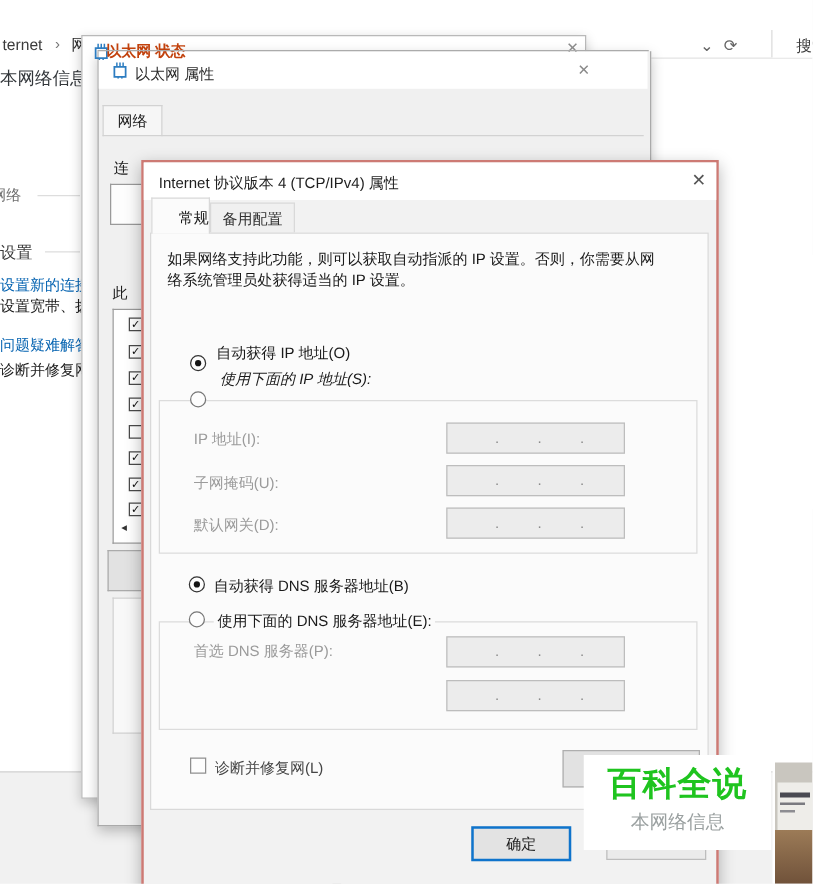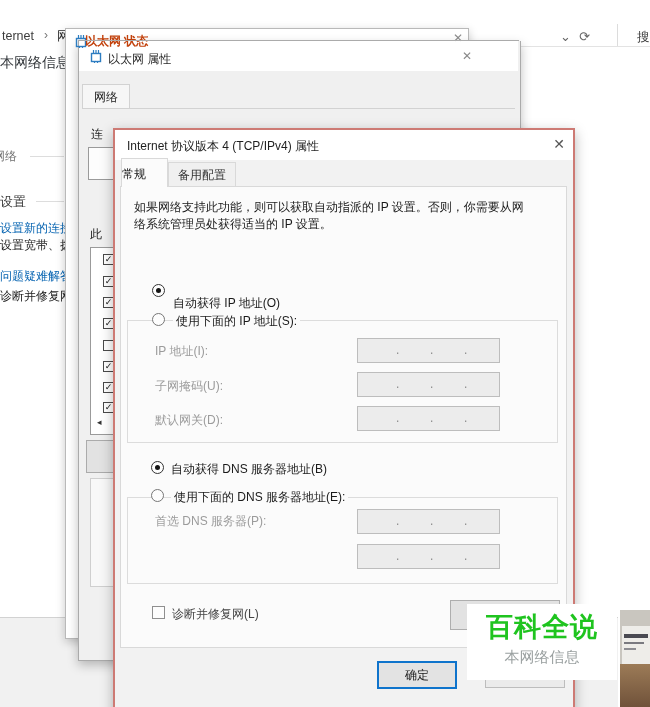--- a/index.html
+++ b/index.html
@@ -52,30 +52,30 @@
   .mini-cb{position:absolute;left:12px;width:11px;height:11px;border:1px solid #4a4a4a;background:#fff;box-sizing:border-box;font-size:9px;line-height:9px;text-align:center;color:#111;overflow:hidden;}
   .props-scroll{left:18px;top:376px;font-size:9px;color:#333;}
   .props-installbtn{left:7px;top:399px;width:28px;height:31px;background:#e2e2e2;border:1px solid #ababab;border-right:none;}
   .props-descbox{left:11px;top:437px;width:24px;height:107px;background:#f8f8f8;border:1px solid #cfcfcf;border-right:none;}
 
   
   .ipv4{left:113px;top:128px;width:462px;height:615px;background:#f2f2f2;border:2px solid #cd7a74;box-sizing:border-box;box-shadow:0 4px 12px rgba(0,0,0,.28);z-index:30;}
   .ipv4 .titlestrip{left:0;top:0;width:458px;height:30px;background:#ffffff;}
   .ipv4-title{left:12px;top:8px;color:#1f1f1f;white-space:nowrap;}
   .ipv4-close{left:435px;top:5px;width:18px;height:18px;color:#555;font-size:14px;text-align:center;line-height:18px;}
-  .tab-general{left:6px;top:28px;width:47px;height:29px;background:#fbfbfb;border:1px solid #d9d9d9;border-bottom:none;box-sizing:border-box;text-align:left;padding-top:7px;z-index:3;}
+  .tab-general{left:6px;top:28px;width:47px;height:29px;background:#fbfbfb;border:1px solid #d9d9d9;border-bottom:none;box-sizing:border-box;text-align:right;padding-top:7px;z-index:3;}
   .tab-alternate{left:53px;top:32px;width:68px;height:25px;background:#f0f0f0;border:1px solid #d9d9d9;box-sizing:border-box;text-align:center;padding-top:4px;color:#333;}
   .tabpage{left:5px;top:56px;width:447px;height:462px;background:#fbfbfb;border:1px solid #d9d9d9;box-sizing:border-box;z-index:2;}
   .desc1{left:13px;top:12px;white-space:nowrap;}
   .desc2{left:13px;top:29px;white-space:nowrap;}
   .radio{width:13px;height:13px;border:1px solid #777;border-radius:50%;background:#fdfdfd;box-sizing:border-box;}
   .radio.selected{border-color:#333;}
   .radio.selected::after{content:"";position:absolute;left:3px;top:3px;width:5px;height:5px;border-radius:50%;background:#141414;}
-  .r1{left:31px;top:97px;}  .r1l{left:52px;top:108px;white-space:nowrap;text-align:right;}
-  .r2{left:31px;top:126px;} .r2l{left:52px;top:126px;background:#fbfbfb;padding:0 3px;z-index:2;white-space:nowrap;}
+  .r1{left:31px;top:97px;}  .r1l{left:52px;top:87px;white-space:nowrap;text-align:right;}
+  .r2{left:31px;top:126px;} .r2l{left:52px;top:108px;background:#fbfbfb;padding:0 3px;z-index:2;white-space:nowrap;font-style:italic;}
   .group1{left:6px;top:133px;width:431px;height:123px;border:1px solid #dcdcdc;box-sizing:border-box;}
   .group2{left:6px;top:310px;width:431px;height:87px;border:1px solid #dcdcdc;box-sizing:border-box;}
   .flabel{color:#9b9b9b;white-space:nowrap;}
   .f1l{left:34px;top:156px;} .f2l{left:34px;top:191px;} .f3l{left:34px;top:225px;}
   .f4l{left:34px;top:326px;} .f5l{left:34px;top:361px;}
   .ipbox{width:143px;height:25px;background:#ececec;border:1px solid #bdbdbd;box-sizing:border-box;}
   .ipbox span{position:absolute;top:4px;color:#8a8a8a;}
   .ipbox .d1{left:38px;} .ipbox .d2{left:72px;} .ipbox .d3{left:106px;}
   .f1b{left:236px;top:151px;} .f2b{left:236px;top:185px;} .f3b{left:236px;top:219px;}
   .f4b{left:236px;top:322px;} .f5b{left:236px;top:357px;}

